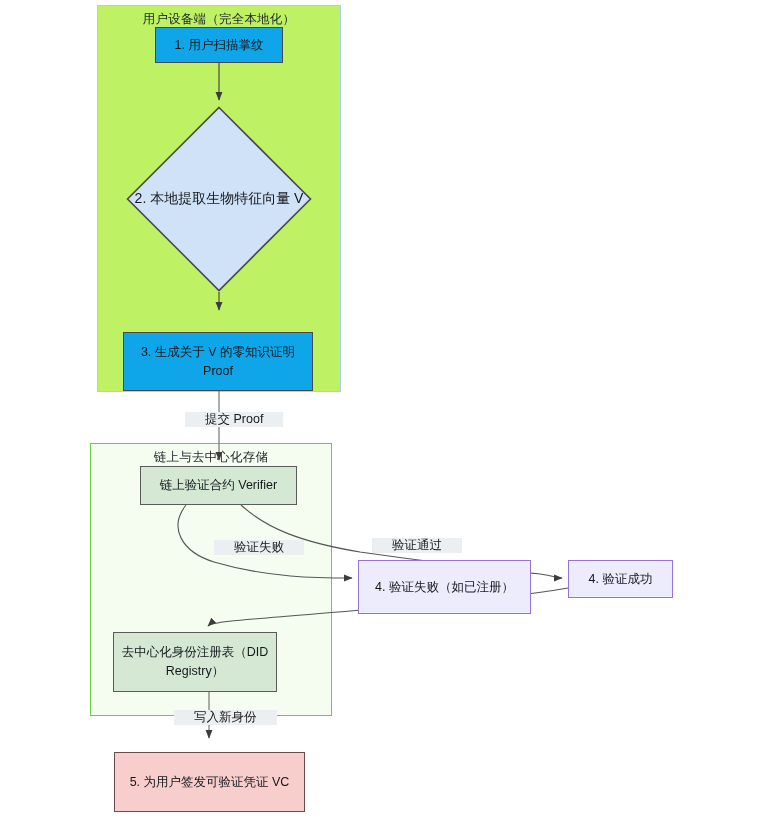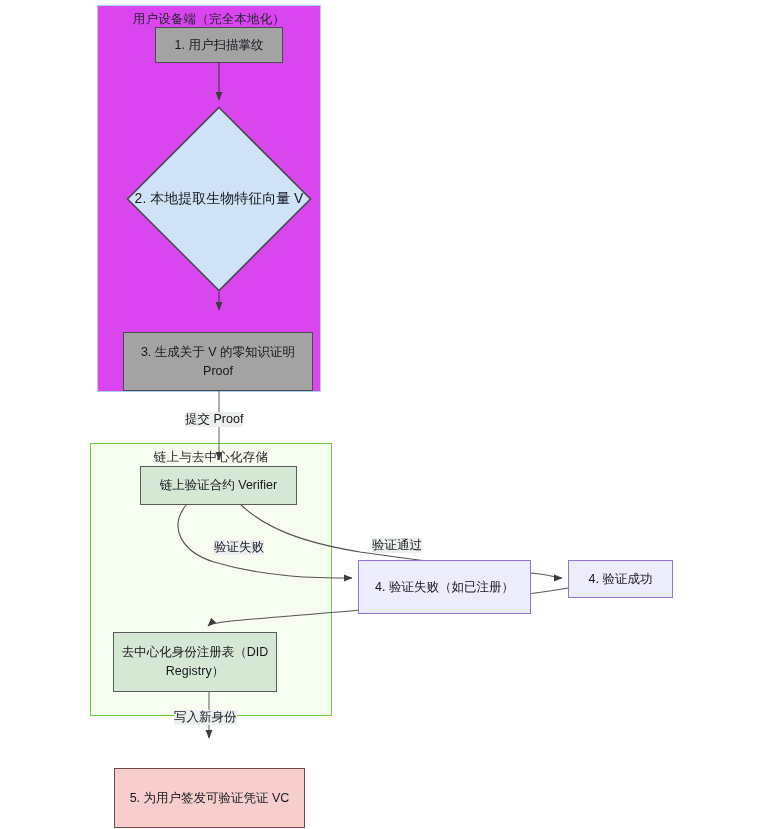--- a/index.html
+++ b/index.html
@@ -25,22 +25,22 @@
     left: 0; top: 0;
     width: 760px;
     height: 829px;
   }
   
   .subgraph {
     position: absolute;
     box-sizing: border-box;
   }
   .sg-device {
-    left: 97px; top: 5px; width: 224px; height: 387px;
-    background: #d946ef;
+    left: 97px; top: 5px; width: 244px; height: 387px;
+    background: #bef264;
     border: 1px solid #a9cdf3;
   }
   .sg-chain {
     left: 90px; top: 443px; width: 242px; height: 273px;
     background: #f5fdf0;
     border: 1px solid #6fcc3f;
   }
   .sg-title {
     position: absolute;
     left: 0; right: 0;
@@ -58,21 +58,21 @@
     display: flex;
     align-items: center;
     justify-content: center;
     text-align: center;
     font-size: 12.5px;
     line-height: 1.5;
     color: #14181d;
     padding: 3px 7px;
   }
   .node-blue {
-    background: #a3a3a3;
+    background: #0ea5e9;
     border: 1.4px solid #4a4a4a;
   }
   .node-green {
     background: #d5e8d4;
     border: 1.4px solid #5a5a5a;
   }
   .node-purple {
     background: #ececfc;
     border: 1.2px solid #9672d4;
   }
@@ -81,21 +81,21 @@
     border: 1.4px solid #6a4a4a;
   }
   
   #n-scan      { left: 155px; top: 27px;  width: 128px; height: 36px; }
   #n-extract-wrap { left: 126px; top: 106px; width: 186px; height: 186px; }
   #n-generate  { left: 123px; top: 316px; width: 190px; height: 59px; margin-top: 16px; }
   #n-verifier  { left: 140px; top: 466px; width: 157px; height: 39px; }
   #n-fail      { left: 358px; top: 560px; width: 173px; height: 54px; }
   #n-success   { left: 568px; top: 560px; width: 105px; height: 38px; }
   #n-registry  { left: 113px; top: 632px; width: 164px; height: 60px; }
-  #n-vc        { left: 114px; top: 752px; width: 191px; height: 60px; margin-top: 16px; }
+  #n-vc        { left: 114px; top: 752px; width: 191px; height: 60px; }
 
   
   .diamond-shape {
     position: absolute;
     left: 0; top: 0;
     width: 100%;
     height: 100%;
   }
   .diamond-label {
     position: absolute;
@@ -107,21 +107,21 @@
     font-size: 14px;
     color: #14181d;
     white-space: nowrap;
   }
   
   .edge-label {
     position: absolute;
     font-size: 12.5px;
     color: #16191d;
     background: #eceff1;
-    padding: 0 0;
+    padding: 0 20px;
     white-space: nowrap;
     line-height: 15px;
   }
   #lbl-submit   { left: 185px; top: 412px; }
   #lbl-fail     { left: 214px; top: 540px; }
   #lbl-pass     { left: 372px; top: 538px; }
   #lbl-write    { left: 174px; top: 710px; }
 </style>
 </head>
 <body>

